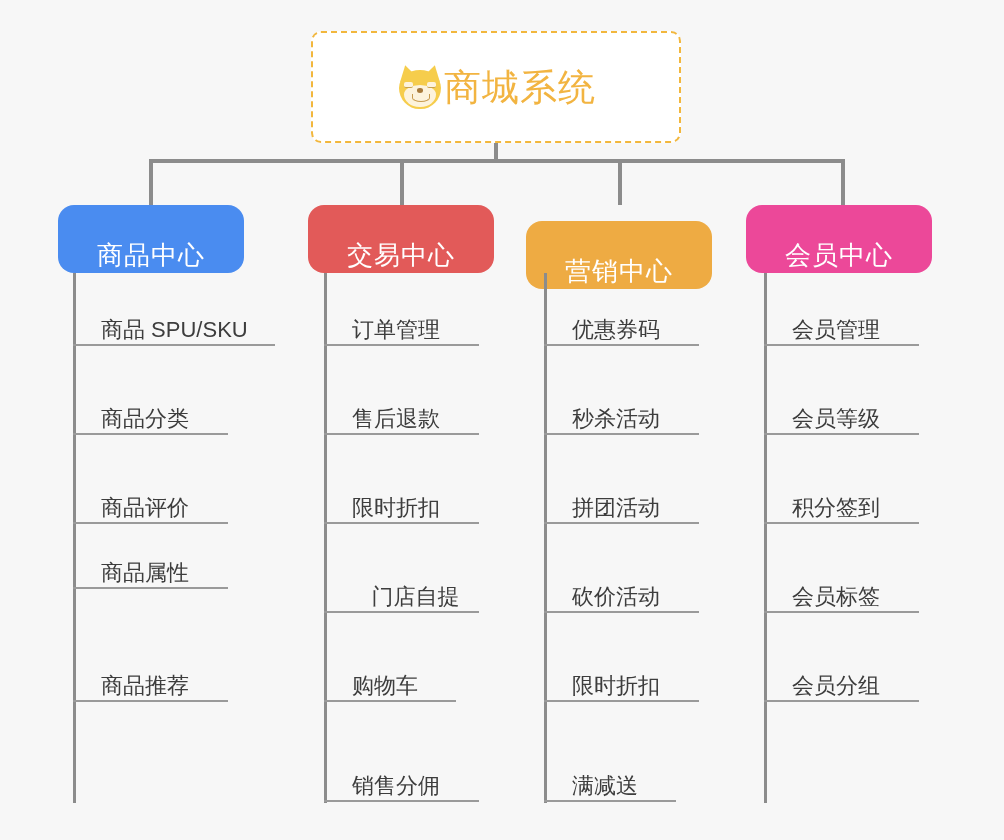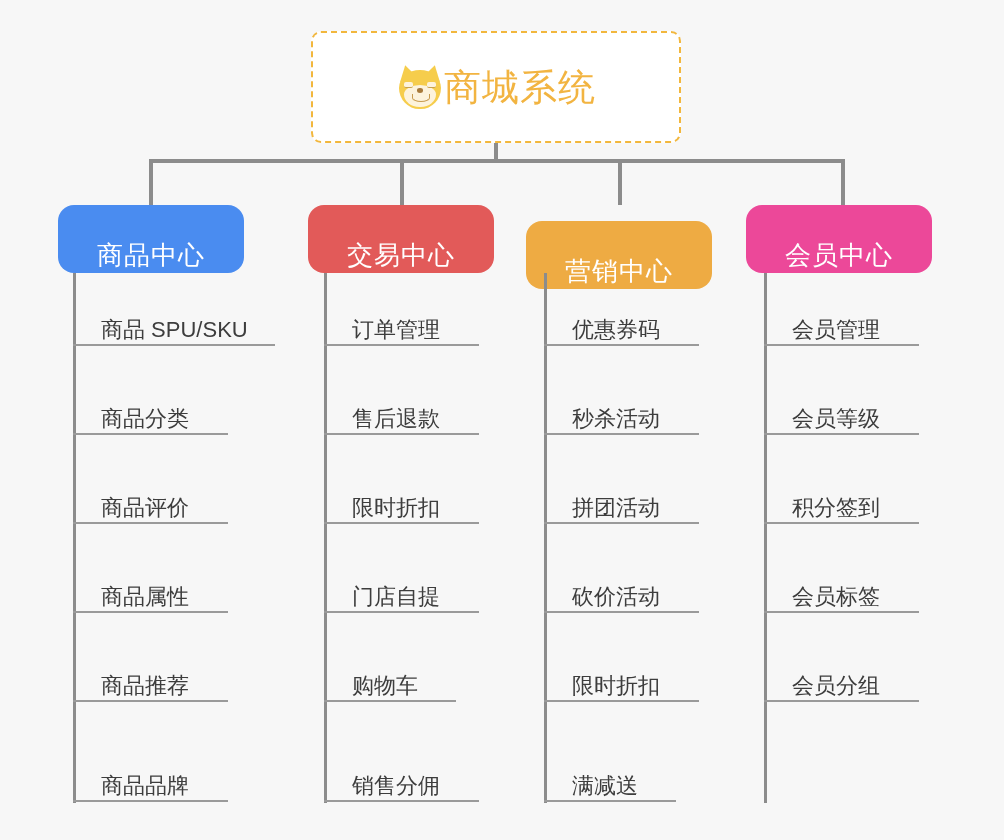--- a/index.html
+++ b/index.html
@@ -191,45 +191,42 @@
 
   <div class="leaf" style="left:73px; top:302px; width:202px;">
     <span class="leaf-label">商品 SPU/SKU</span>
   </div>
   <div class="leaf" style="left:73px; top:391px; width:155px;">
     <span class="leaf-label">商品分类</span>
   </div>
   <div class="leaf" style="left:73px; top:480px; width:155px;">
     <span class="leaf-label">商品评价</span>
   </div>
-  <div class="leaf" style="left:73px; top:569px; width:155px;padding-left:28px;">
+  <div class="leaf" style="left:73px; top:545px; width:155px;padding-left:28px;">
     <span class="leaf-label">商品属性</span>
   </div>
   <div class="leaf" style="left:73px; top:658px; width:155px;">
     <span class="leaf-label">商品推荐</span>
   </div>
-  <div class="leaf" style="left:73px; top:758px; width:155px;">
-    <span class="leaf-label">商品品牌</span>
-  </div>
 
   <div class="cat-box" style="left:308px; top:205px; width:186px; background:#e25a59;">
     <span>交易中心</span>
   </div>
   <div class="col-stem" style="left:324px; top:273px; height:530px;"></div>
 
   <div class="leaf" style="left:324px; top:302px; width:155px;">
     <span class="leaf-label">订单管理</span>
   </div>
   <div class="leaf" style="left:324px; top:391px; width:155px;">
     <span class="leaf-label">售后退款</span>
   </div>
   <div class="leaf" style="left:324px; top:480px; width:155px;">
     <span class="leaf-label">限时折扣</span>
   </div>
-  <div class="leaf" style="left:324px; top:569px; width:155px;">
+  <div class="leaf" style="left:324px; top:569px; width:155px;justify-content:center;">
     <span class="leaf-label">门店自提</span>
   </div>
   <div class="leaf" style="left:324px; top:658px; width:132px;text-align:right;">
     <span class="leaf-label">购物车</span>
   </div>
   <div class="leaf" style="left:324px; top:758px; width:155px;">
     <span class="leaf-label">销售分佣</span>
   </div>
 
   <div class="cat-box" style="left:526px; top:205px; width:186px; background:#eeab43;margin-top:16px;">

